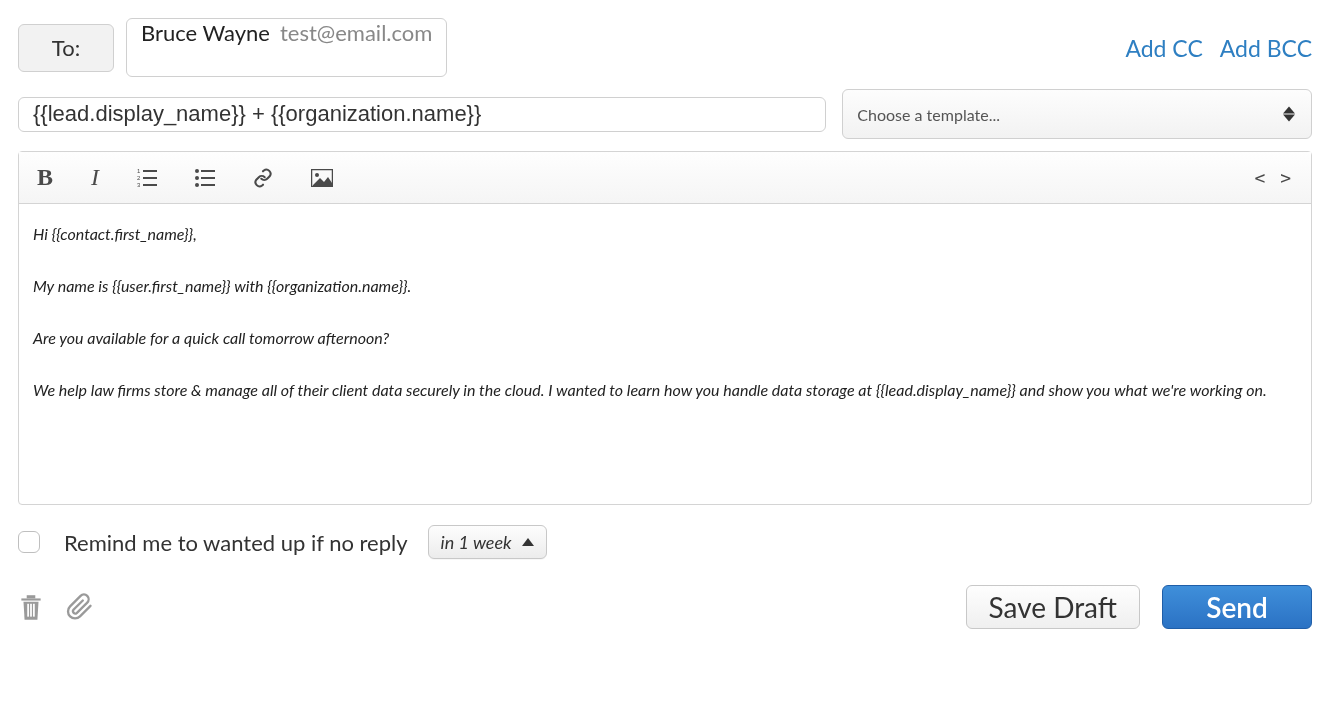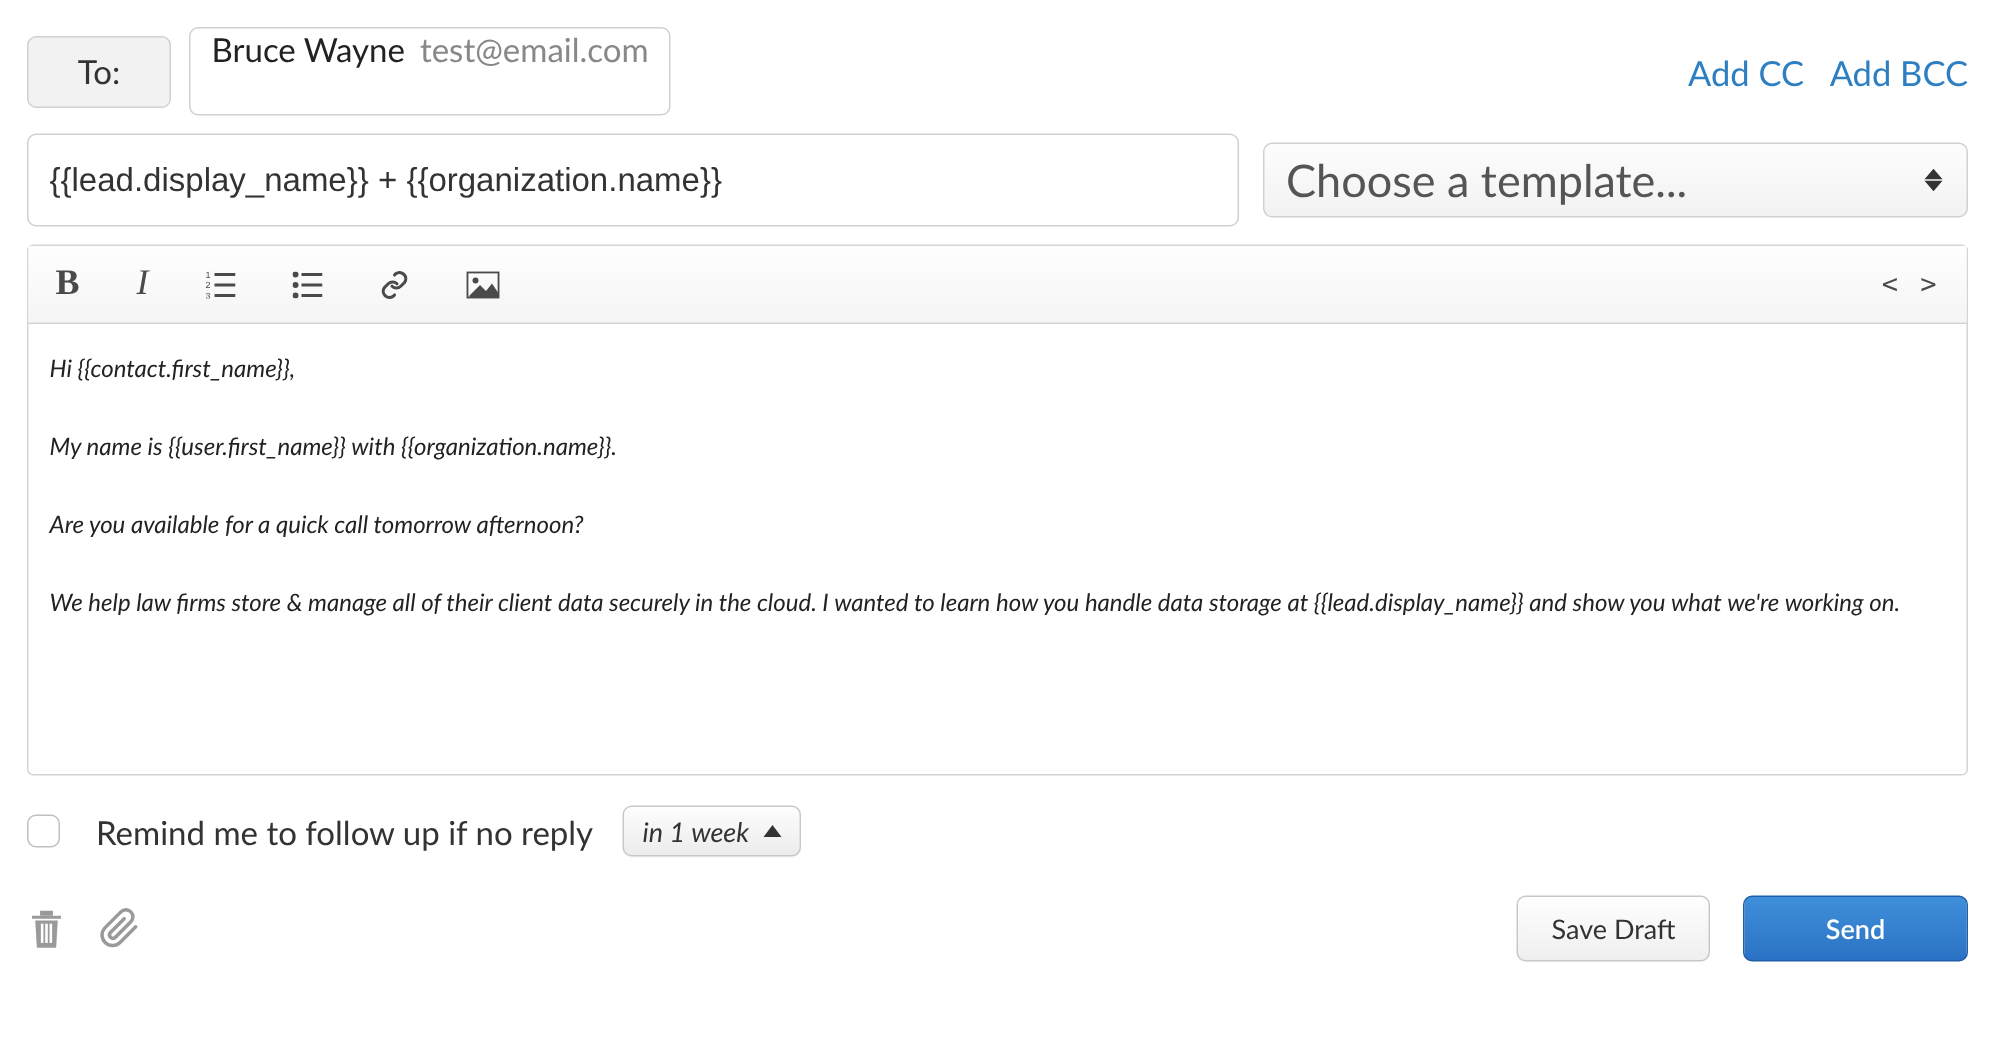--- a/index.html
+++ b/index.html
@@ -32,29 +32,29 @@
   .spacer { flex: 1; }
   .cc-link {
     color: #2e7fc2; font-size: 23px; cursor: pointer;
     text-decoration: none; margin-left: 5px;
   }
 
   
   .sub-row { margin-bottom: 12px; gap: 16px; }
   .subject-input {
     flex: 1.9;
-    height: 62px; border: 1px solid #d0d0d0; border-radius: 6px;
+    height: 35px; border: 1px solid #d0d0d0; border-radius: 6px;
     font-size: 22px; color: #333; padding: 0 14px; background: #fff;
   }
   .template-select {
     position: relative; flex: 1;
     height: 50px; border: 1px solid #d0d0d0; border-radius: 6px;
     display: flex; align-items: center; padding: 0 44px 0 14px;
     background: linear-gradient(#fdfdfd,#f2f2f2);
-    font-size: 30px; color: #555; cursor: pointer;
+    font-size: 16px; color: #555; cursor: pointer;
   }
   .template-select .caret {
     position: absolute; right: 16px; top: 50%; transform: translateY(-50%);
     display: flex; flex-direction: column; gap: 1px;
   }
   .caret .up {
     width: 0; height: 0; border-left: 6px solid transparent;
     border-right: 6px solid transparent; border-bottom: 7px solid #333;
   }
   .caret .down {
@@ -103,21 +103,21 @@
   }
   .tri-up {
     width: 0; height: 0; border-left: 6px solid transparent;
     border-right: 6px solid transparent; border-bottom: 8px solid #333;
   }
 
   
   .footer { margin-top: 26px; display: flex; align-items: center; gap: 22px; }
   .icon-btn { color: #9a9a9a; cursor: pointer; }
   .btn {
-    height: 44px; padding: 0 22px; border-radius: 6px; font-size: 18px;
+    height: 44px; padding: 0 22px; border-radius: 6px; font-size: 28px;
     display: inline-flex; align-items: center; justify-content: center; cursor: pointer;
   }
   .btn-secondary {
     background: linear-gradient(#fefefe,#efefef);
     border: 1px solid #c8c8c8; color: #333;
   }
   .btn-primary {
     background: linear-gradient(#3f8fda,#2b72c4);
     border: 1px solid #1f5ea8; color: #fff; font-weight: 600;
     min-width: 150px;
@@ -200,21 +200,21 @@
     <div class="editor">
       <p>Hi {{contact.first_name}},</p>
       <p>My name is {{user.first_name}} with {{organization.name}}.</p>
       <p>Are you available for a quick call tomorrow afternoon?</p>
       <p>We help law firms store &amp; manage all of their client data securely in the cloud. I wanted to learn how you handle data storage at {{lead.display_name}} and show you what we're working on.</p>
     </div>
   </div>
 
   <div class="row follow-row">
     <span class="checkbox"></span>
-    <span>Remind me to follow up if no reply</span>
+    <span>Remind me to wanted up if no reply</span>
     <span class="follow-select">
       <span>in 1 week</span>
       <span class="tri-up"></span>
     </span>
   </div>
 
   <div class="footer">
     <span class="icon-btn">
       <svg width="26" height="30" viewBox="0 0 24 28" fill="#9a9a9a">
         <path d="M3 6h18v2H3z"></path>

